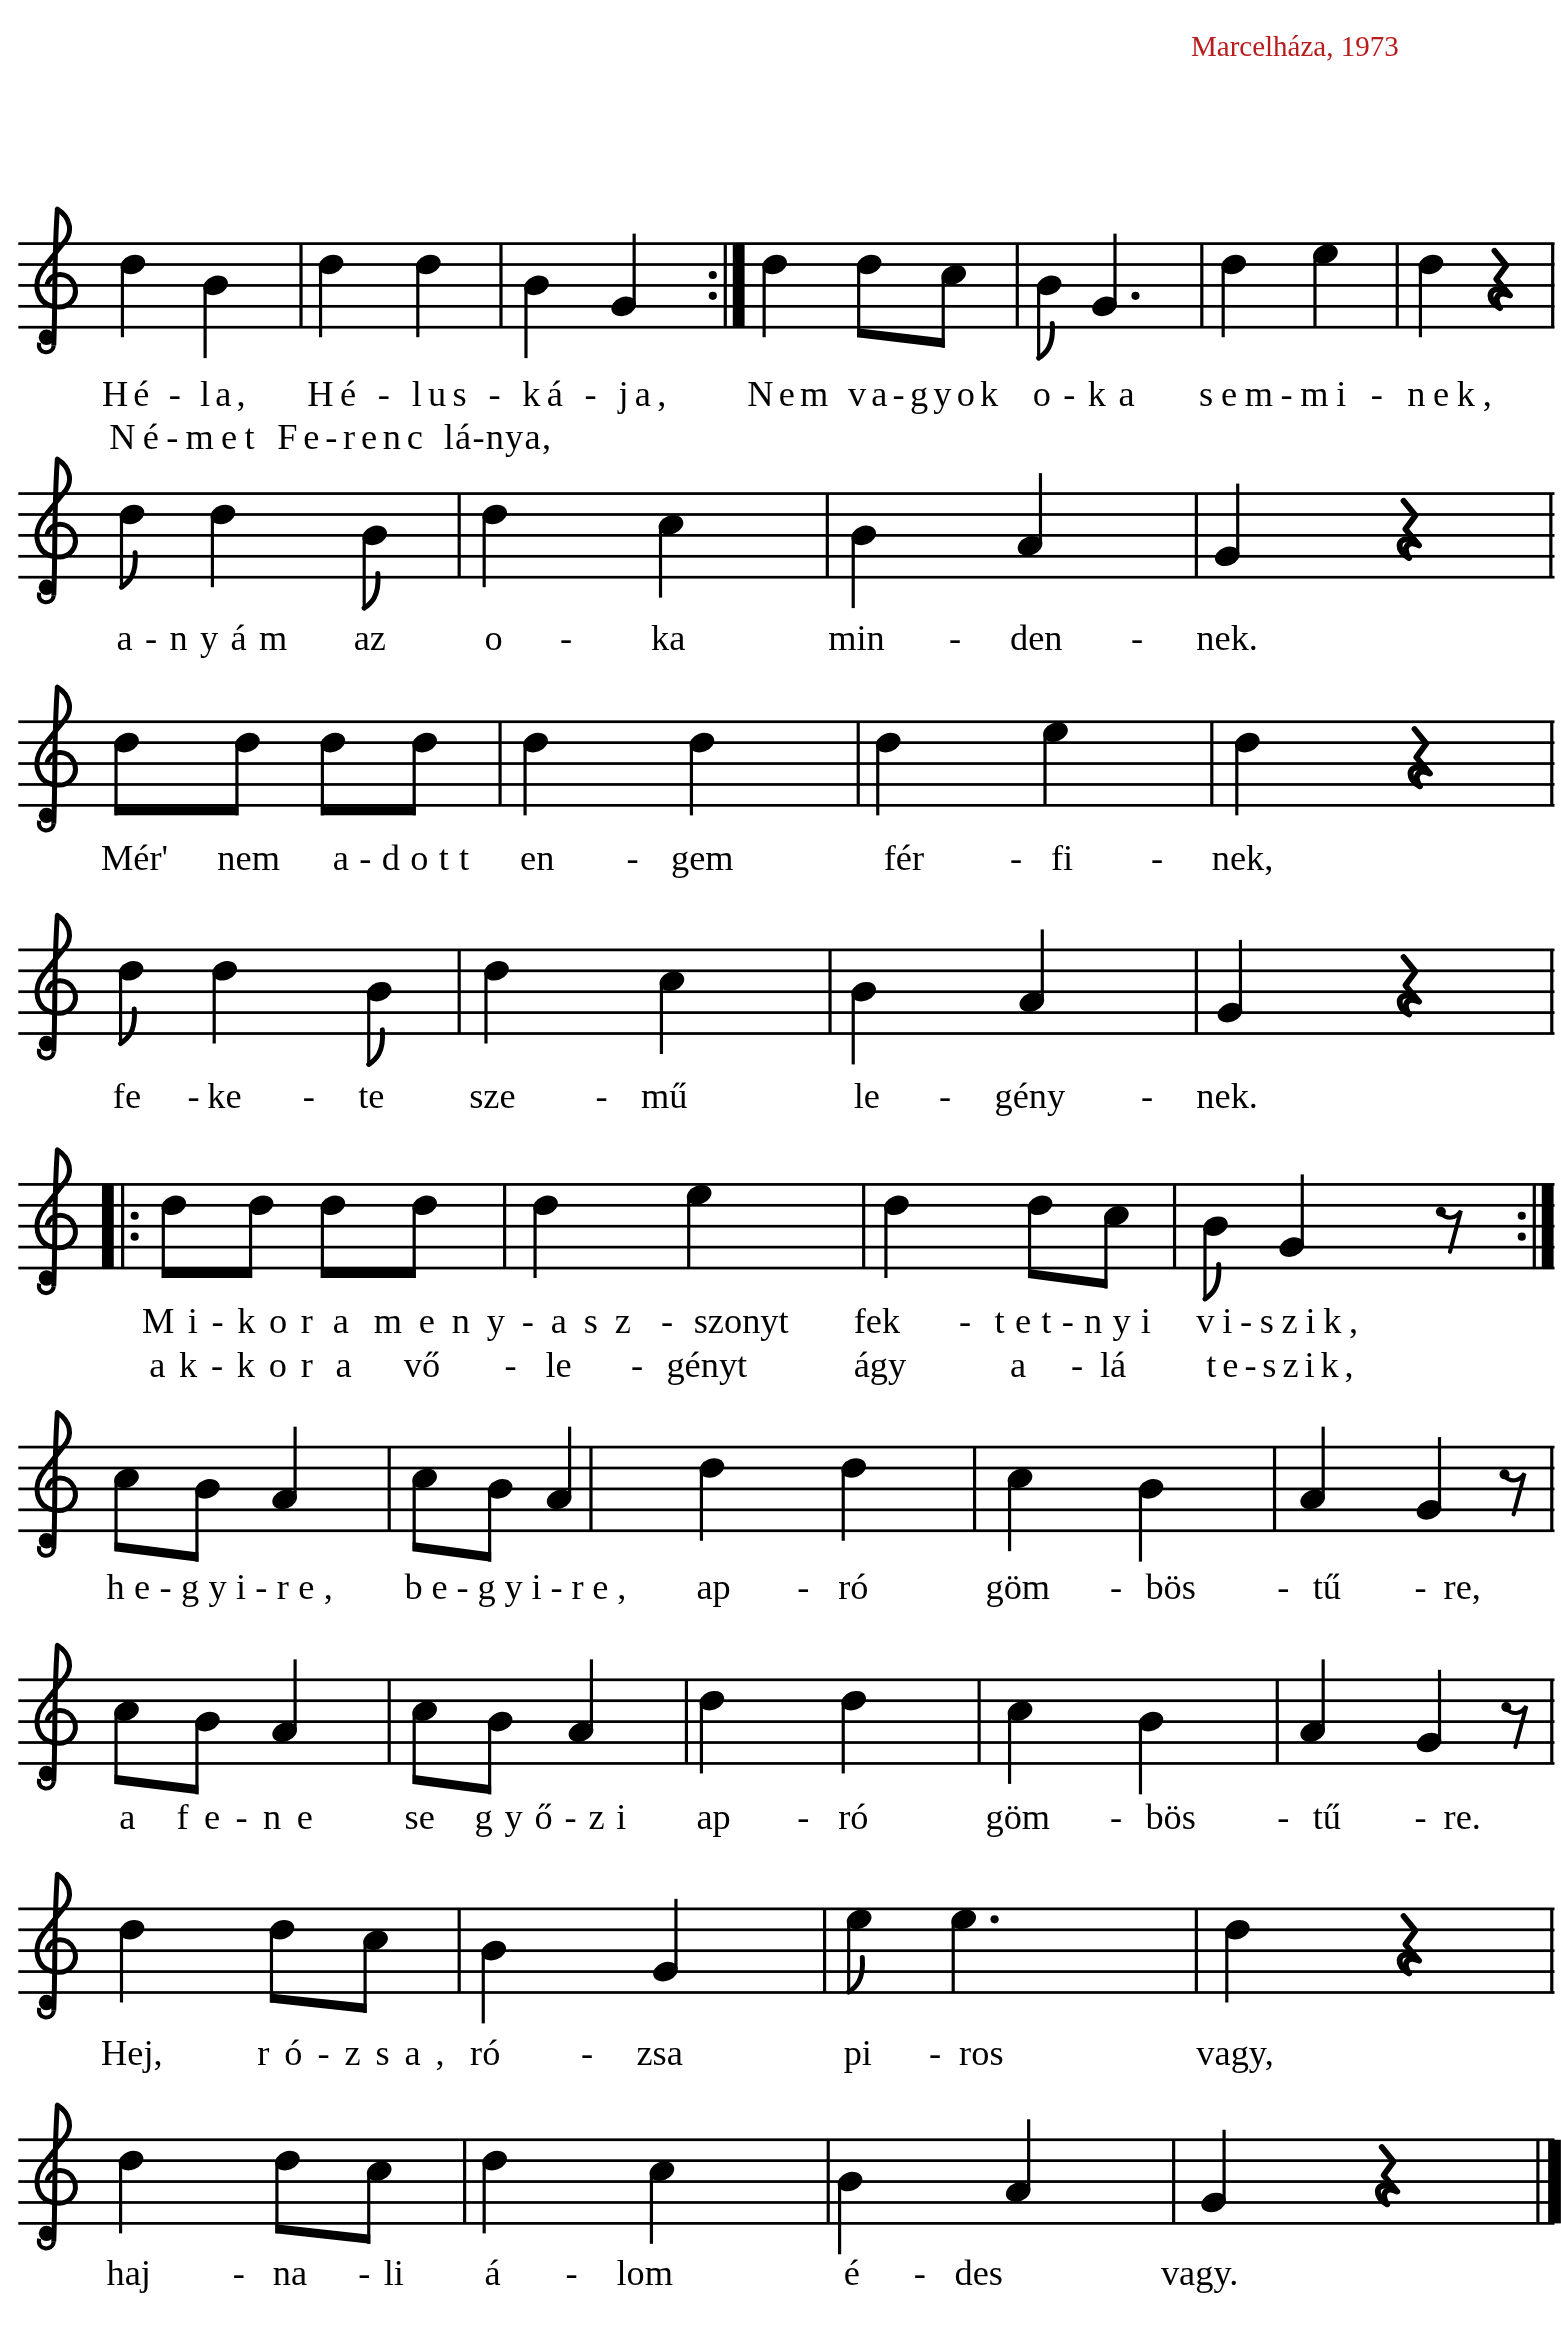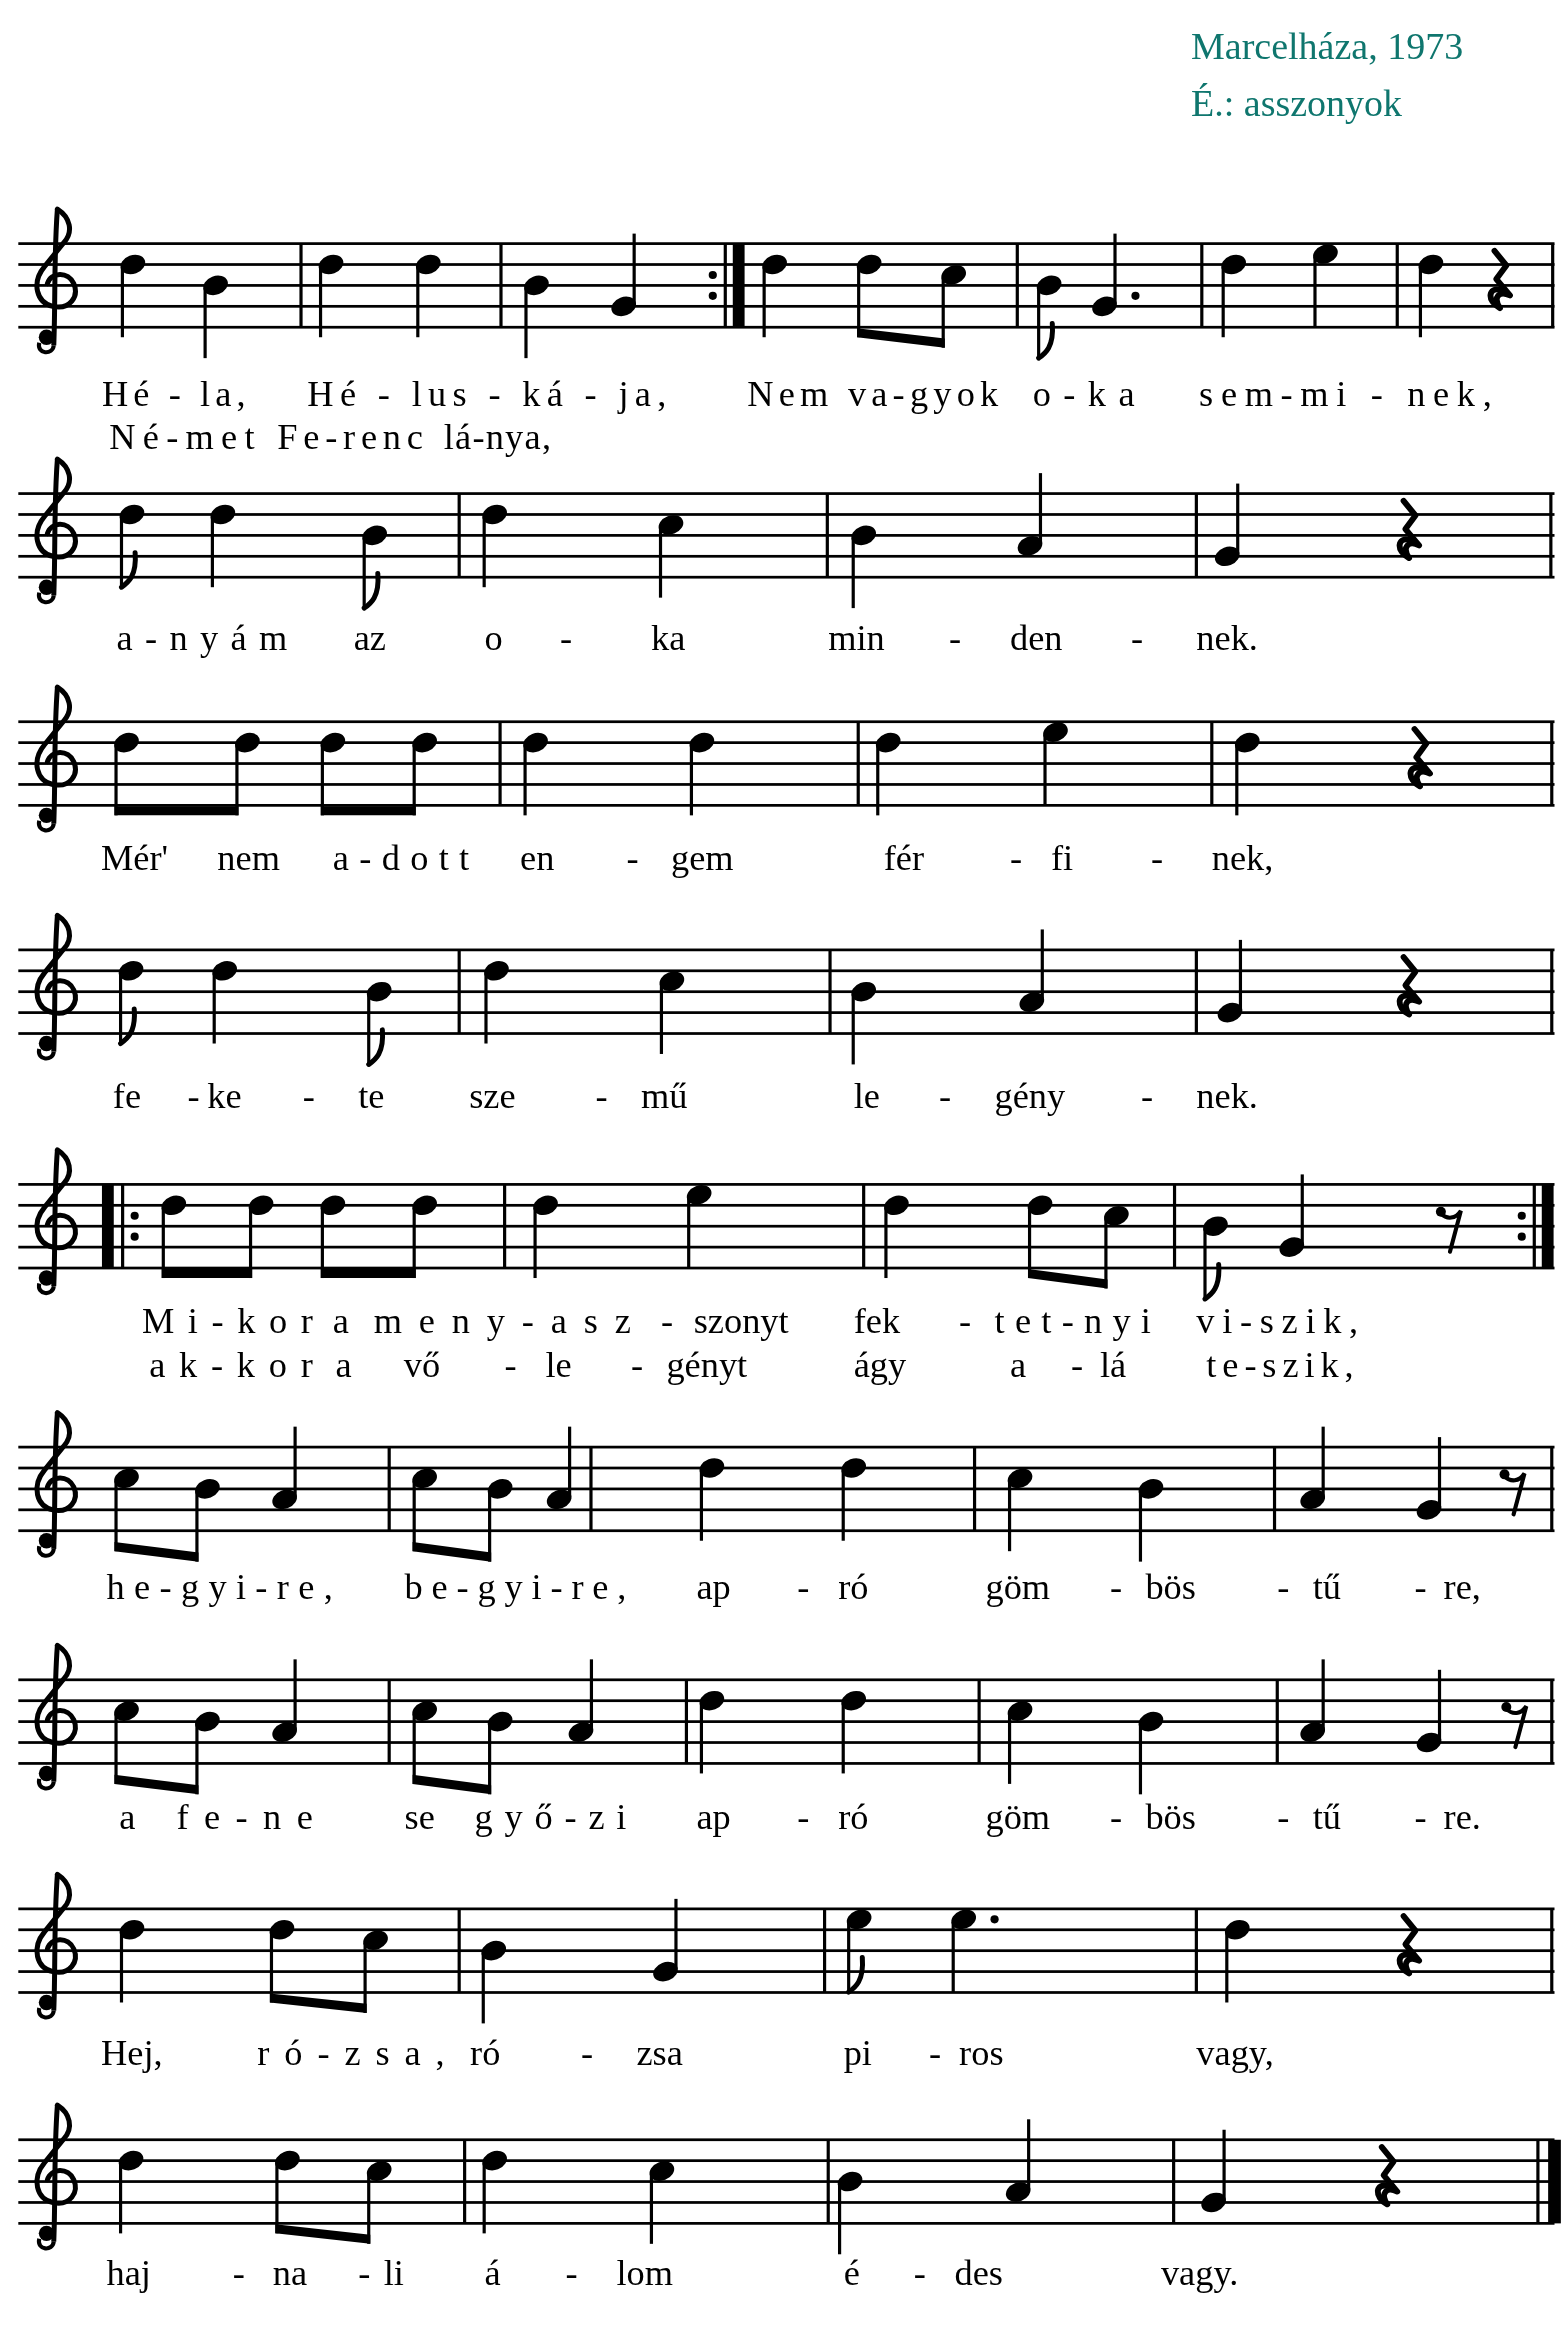--- a/index.html
+++ b/index.html
@@ -1,28 +1,27 @@
 <!DOCTYPE html>
 <html style="font-size:14.5px"><head>
 <meta charset="utf-8">
 <style>
   html,body{margin:0;padding:0;background:#ffffff;}
   body{width:1561px;height:2327px;position:relative;font-family:"Liberation Serif",serif;}
   .page{position:absolute;inset:0;background:#fff;}
-  .header-block{position:absolute;left:1191px;top:18px;font-size:38px;line-height:57px;color:#0f766e;white-space:nowrap;}
+  .header-block{position:absolute;left:1191px;top:18px;font-size:29px;line-height:57px;color:#b91c1c;white-space:nowrap;}
   svg text.lyric{font-family:"Liberation Serif",serif;font-size:40px;fill:#000;}
   svg{position:absolute;left:0;top:0;}
 </style>
 </head>
 <body>
 
 <div class="page">
   <div class="header-block">
     <div>Marcelháza, 1973</div>
-    <div>É.: asszonyok</div>
   </div>
   <svg width="1561" height="2327" viewBox="0 0 1717 2560" xmlns="http://www.w3.org/2000/svg">
       <g>
         <rect x="20" y="266.5" width="1690" height="3" fill="#000000"></rect>
         <rect x="20" y="289.5" width="1690" height="3" fill="#000000"></rect>
         <rect x="20" y="312.5" width="1690" height="3" fill="#000000"></rect>
         <rect x="20" y="335.5" width="1690" height="3" fill="#000000"></rect>
         <rect x="20" y="358.5" width="1690" height="3" fill="#000000"></rect>
         <g transform="translate(34,268)">
           <path d="M 29,-38 C 25,14 27,60 25,112" stroke="#000000" stroke-width="5.5" fill="none"></path>

